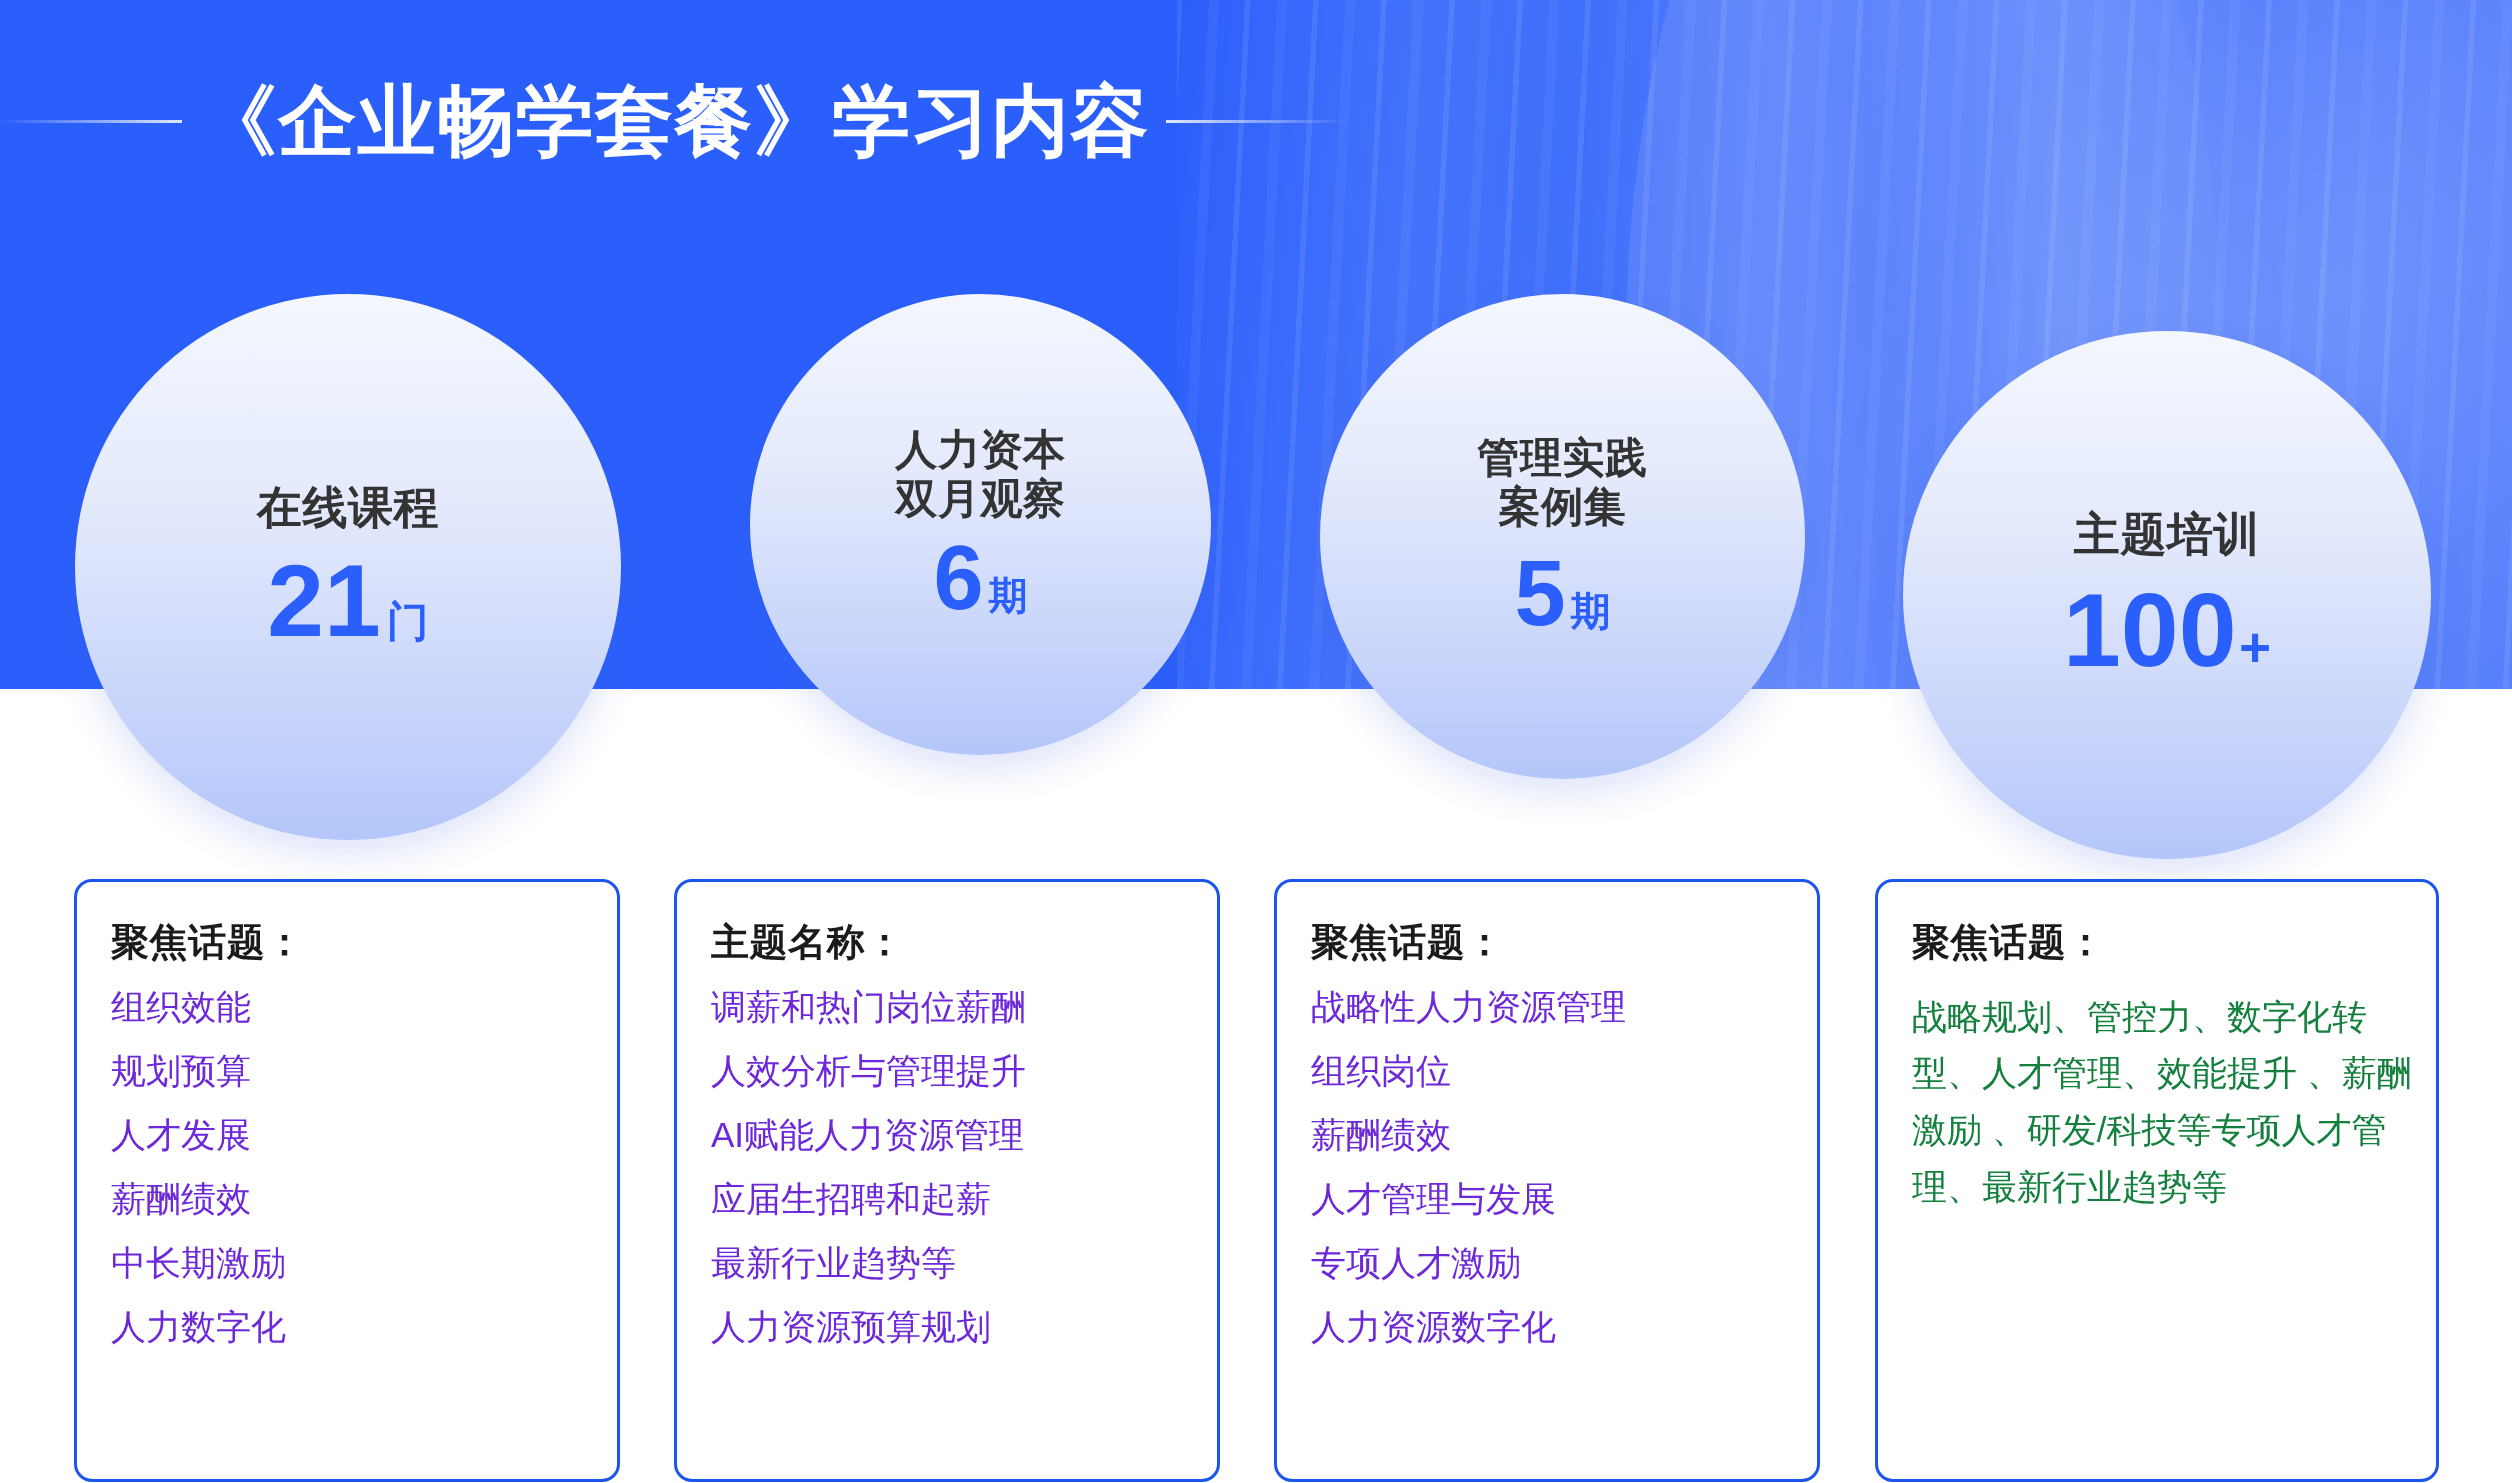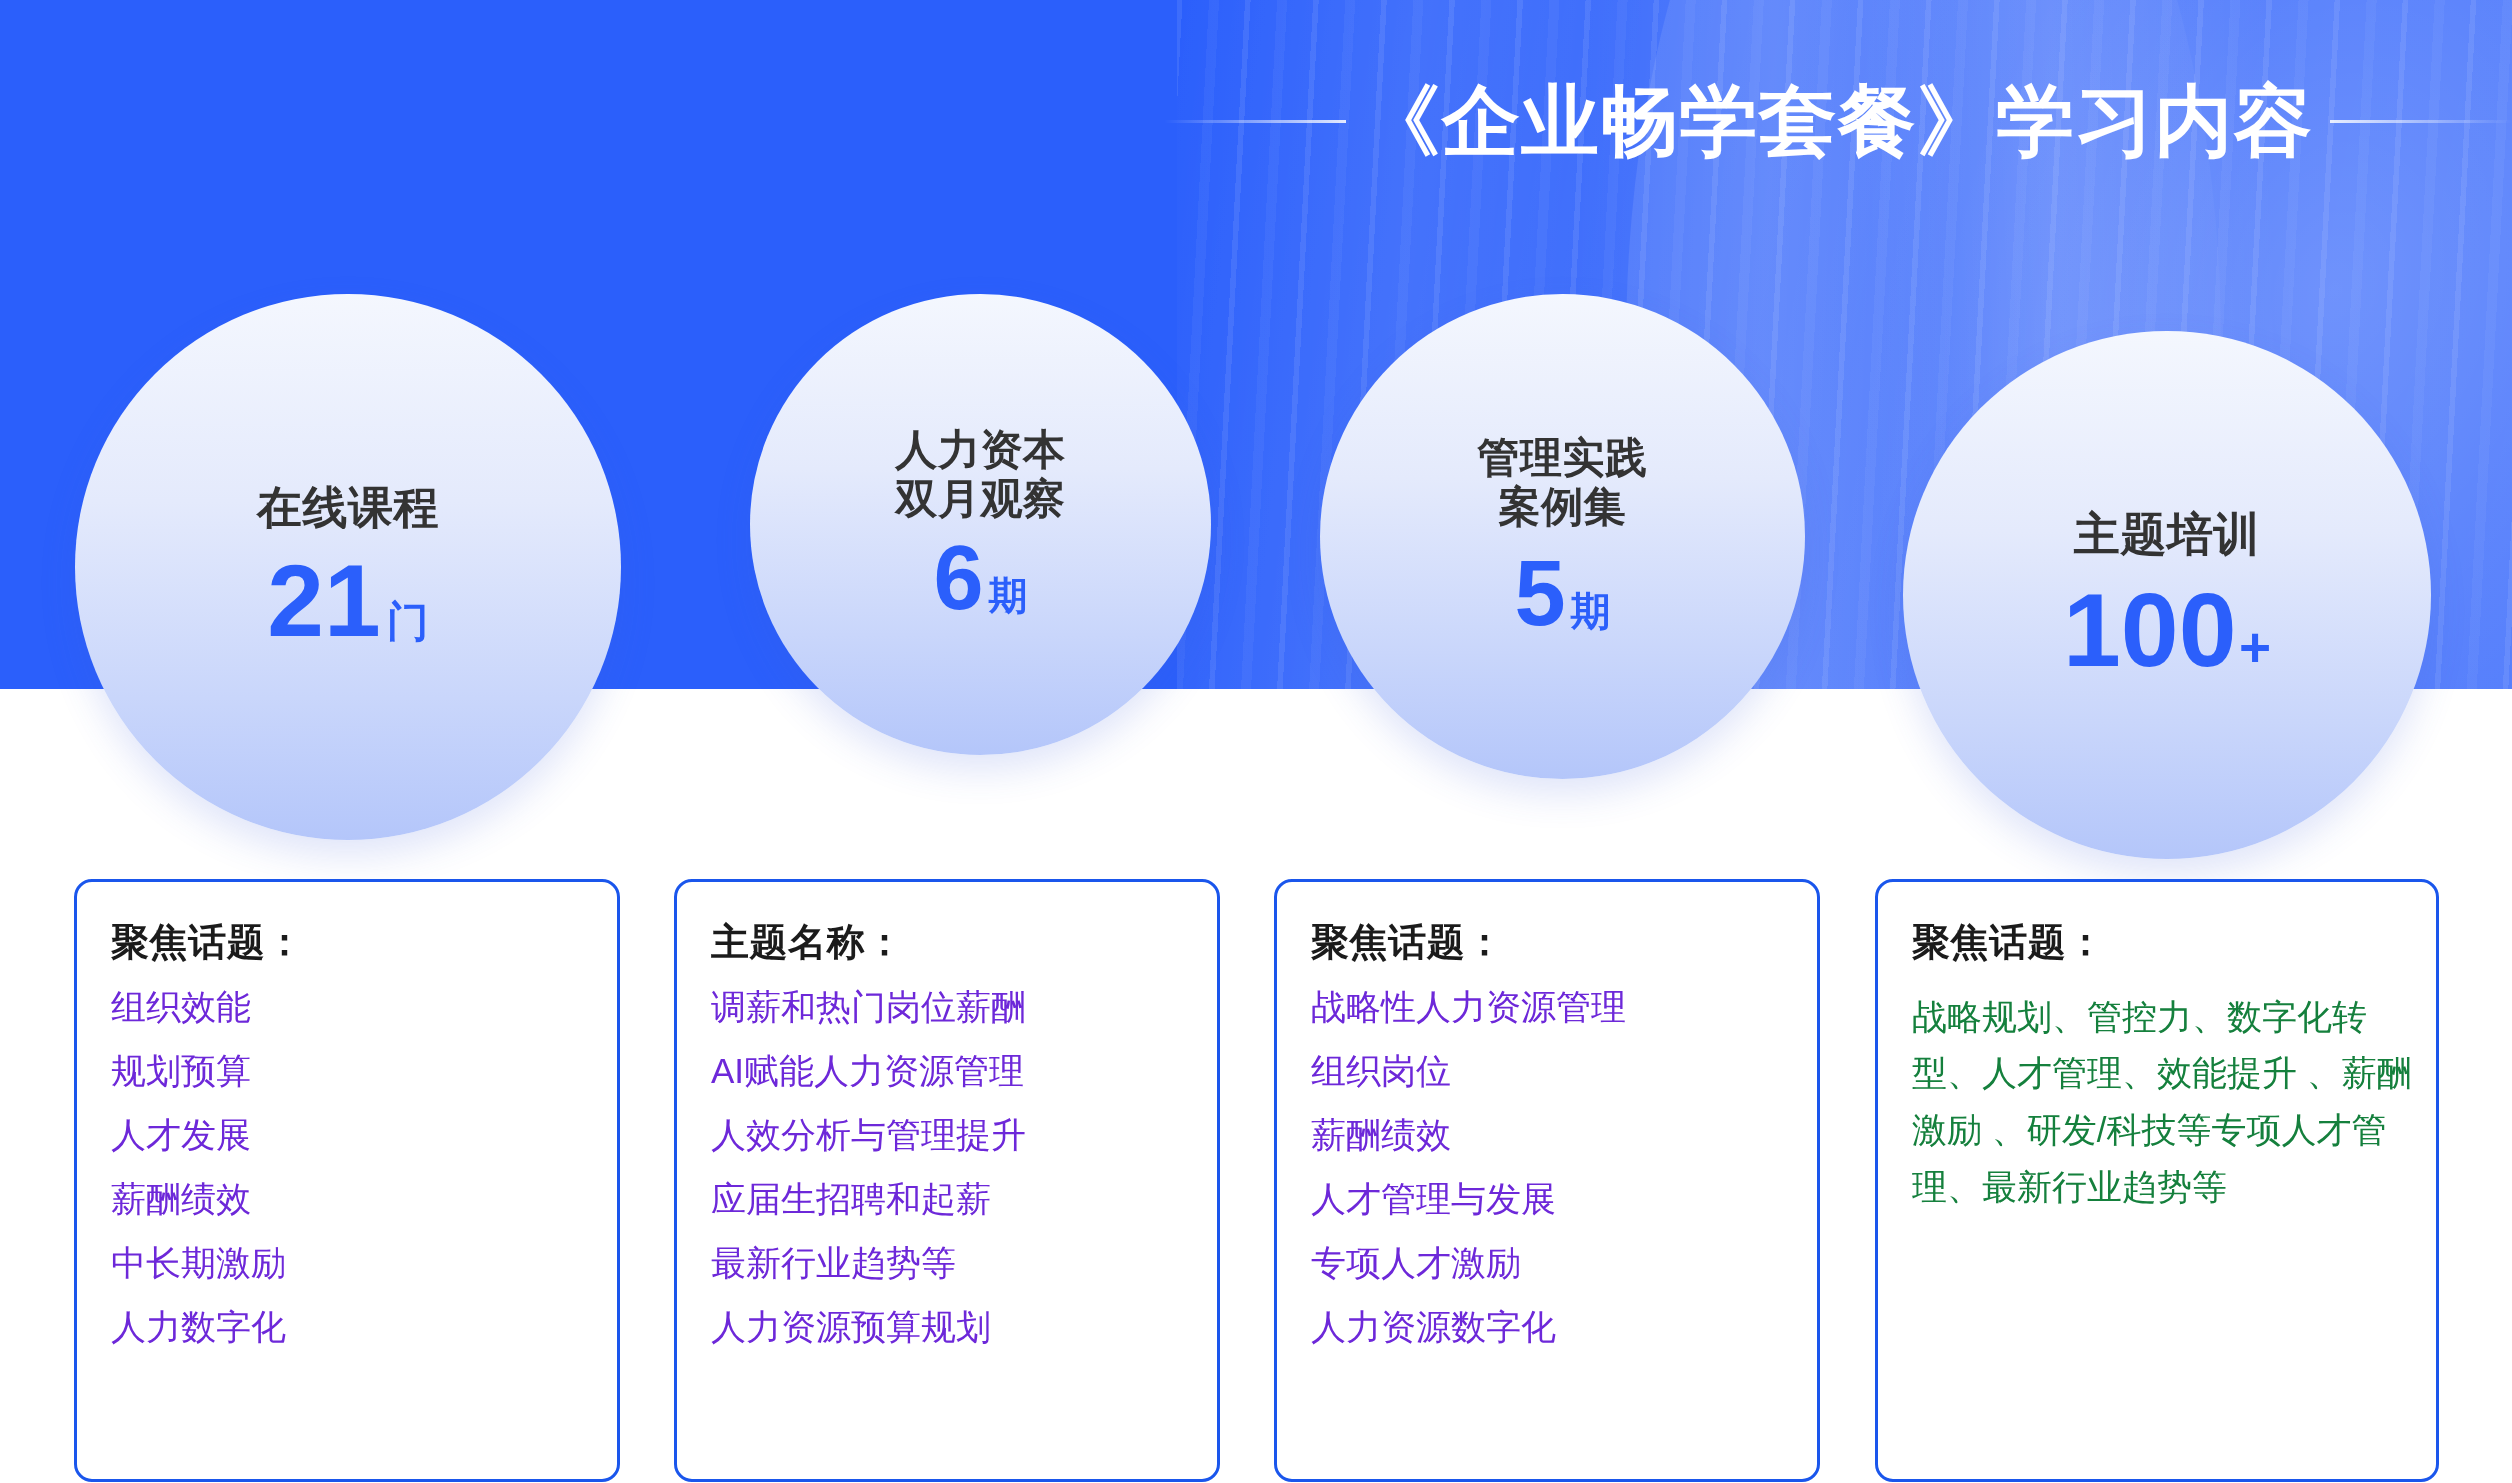--- a/index.html
+++ b/index.html
@@ -40,21 +40,21 @@
   #bg-arch-curve{
     position:absolute; left:1626px; top:-316px; width:595px; height:1068px;
     border-radius:50% 50% 0 0 / 62% 62% 0 0;
     background:linear-gradient(100deg, rgba(255,255,255,0.10), rgba(255,255,255,0.02));
     pointer-events:none;
   }
 
   
   #title-row{
     position:absolute; left:0; top:67px; width:2512px; height:109px;
-    display:flex; align-items:center; justify-content:flex-end; gap:17px;
+    display:flex; align-items:center; justify-content:flex-start; gap:17px;
   }
   .title-rule{ height:2.4px; width:182px; }
   .title-rule.left{
     background:linear-gradient(90deg, rgba(255,255,255,0.0) 0%, rgba(255,255,255,0.85) 100%);
   }
   .title-rule.right{
     background:linear-gradient(90deg, rgba(255,255,255,0.85) 0%, rgba(255,255,255,0.0) 100%);
   }
   #page-title{
     color:#ffffff; font-size:78px; font-weight:bold; letter-spacing:1.2px;
@@ -201,22 +201,22 @@
       <li>薪酬绩效</li>
       <li>中长期激励</li>
       <li>人力数字化</li>
     </ul>
   </div>
 
   <div class="topic-card" id="card-2">
     <div class="card-heading">主题名称：</div>
     <ul class="card-list">
       <li>调薪和热门岗位薪酬</li>
+      <li>人效分析与管理提升</li>
       <li>AI赋能人力资源管理</li>
-      <li>人效分析与管理提升</li>
       <li>应届生招聘和起薪</li>
       <li>最新行业趋势等</li>
       <li>人力资源预算规划</li>
     </ul>
   </div>
 
   <div class="topic-card" id="card-3">
     <div class="card-heading">聚焦话题：</div>
     <ul class="card-list">
       <li>战略性人力资源管理</li>

